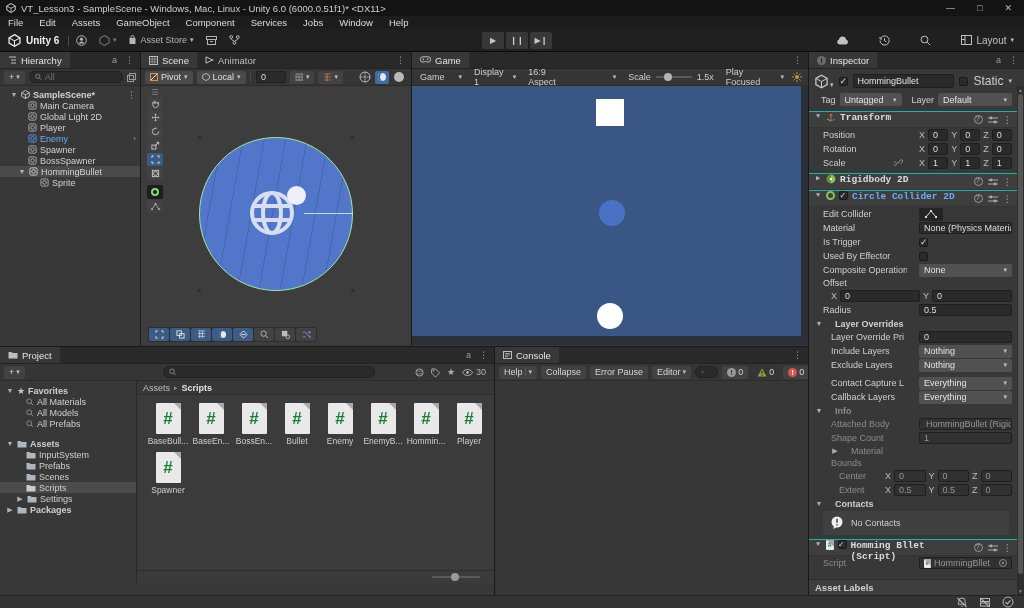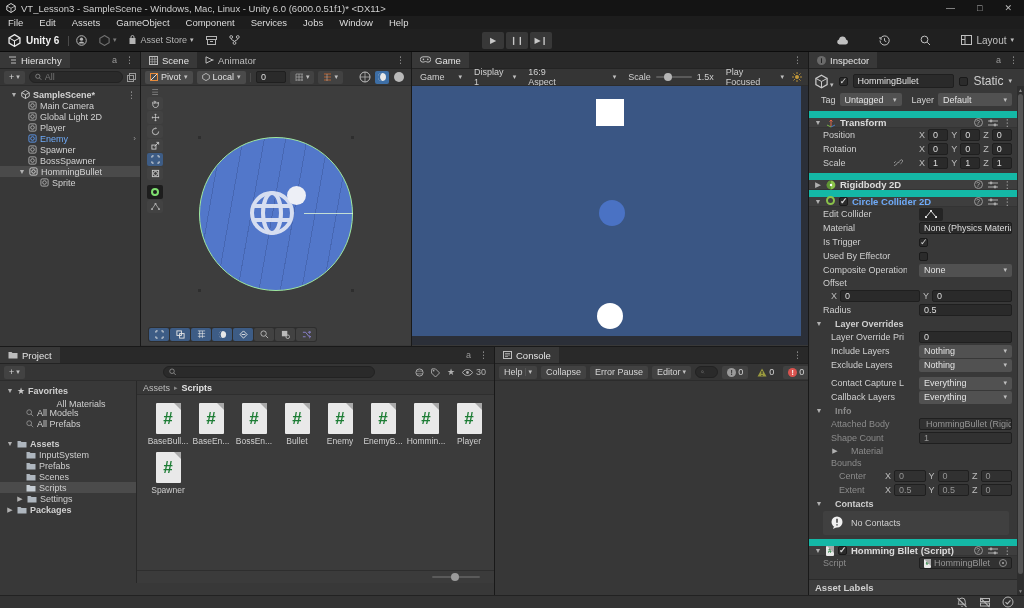--- a/index.html
+++ b/index.html
@@ -55,22 +55,22 @@
   .picker { width:8px; height:8px; border:1px solid #8a8a8a; border-radius:50%; position:relative; flex:0 0 auto; margin-left:auto; }
   .picker::after { content:""; position:absolute; left:2px; top:2px; width:2px; height:2px; background:#aaa; border-radius:50%; }
 
   
   .hrow { height:11px; display:flex; align-items:center; gap:3px; font-size:9px; color:#d2d2d2; padding-left:4px; }
   .hrow.selected { background:#4a4a4a; }
   .hrow.prefab { color:#6eaaf8; }
   .hrow .spacer { margin-left:auto; }
 
   
-  .comp-header { height:17px; background:#3e3e3e; border-top:7px solid #14b8a6; border-bottom:1px solid #343434;
-    display:flex; align-items:center; gap:4px; padding:0 5px; font-size:9.5px; font-weight:bold; color:#dcdcdc; }
+  .comp-header { height:17px; background:#3e3e3e; border-top:1px solid #14b8a6; border-bottom:1px solid #343434;
+    display:flex; gap:4px; padding:0 5px; font-size:9.5px; font-weight:bold; color:#dcdcdc;font-family:Liberation Mono, monospace; }
   .hdr-icons { margin-left:auto; display:flex; align-items:center; gap:5px; font-weight:normal; }
   .irow { height:14px; display:flex; align-items:center; gap:12px; padding:0 5px 0 14px; font-size:9px; color:#cfcfcf; }
   .irow .lbl { width:84px; flex:0 0 auto; white-space:nowrap; overflow:hidden; }
   .irow.dim, .irow.dim .lbl { color:#8b8b8b; }
   .irow.dim .field { color:#959595; background:#313131; }
   .xyz { display:flex; align-items:center; gap:3px; flex:1; }
   .xyz .axis { color:#bdbdbd; font-size:9px; }
   .xyz .field { flex:1; }
   .scrollbar-v { position:absolute; right:0; top:17px; bottom:0; width:7px; background:#2e2e2e; }
   .scrollbar-v .thumb { position:absolute; left:1px; width:5px; background:#555; border-radius:3px; }
@@ -604,21 +604,21 @@
       </span>
     </div>
     <div style="display:flex; height:202px;">
 
       <div style="width:137px; border-right:1px solid #282828; padding-top:4px;">
         <div class="prow" style="padding-left:6px;">
           <span class="foldout">▼</span>
             <span style="color:#c9c9c9">★</span>
           <b style="font-weight:bold;">Favorites</b>
         </div>
-        <div class="prow" style="padding-left:26px;flex-direction:column;">
+        <div class="prow" style="padding-left:26px;">
           <svg width="8" height="8" viewBox="0 0 10 10">
               <circle cx="4" cy="4" r="3" fill="none" stroke="#9a9a9a"></circle>
               <path d="M6.3 6.3 9 9" stroke="#9a9a9a"></path>
             </svg>
           <span>All Materials</span>
         </div>
         <div class="prow" style="padding-left:26px;">
           <svg width="8" height="8" viewBox="0 0 10 10">
               <circle cx="4" cy="4" r="3" fill="none" stroke="#9a9a9a"></circle>
               <path d="M6.3 6.3 9 9" stroke="#9a9a9a"></path>

